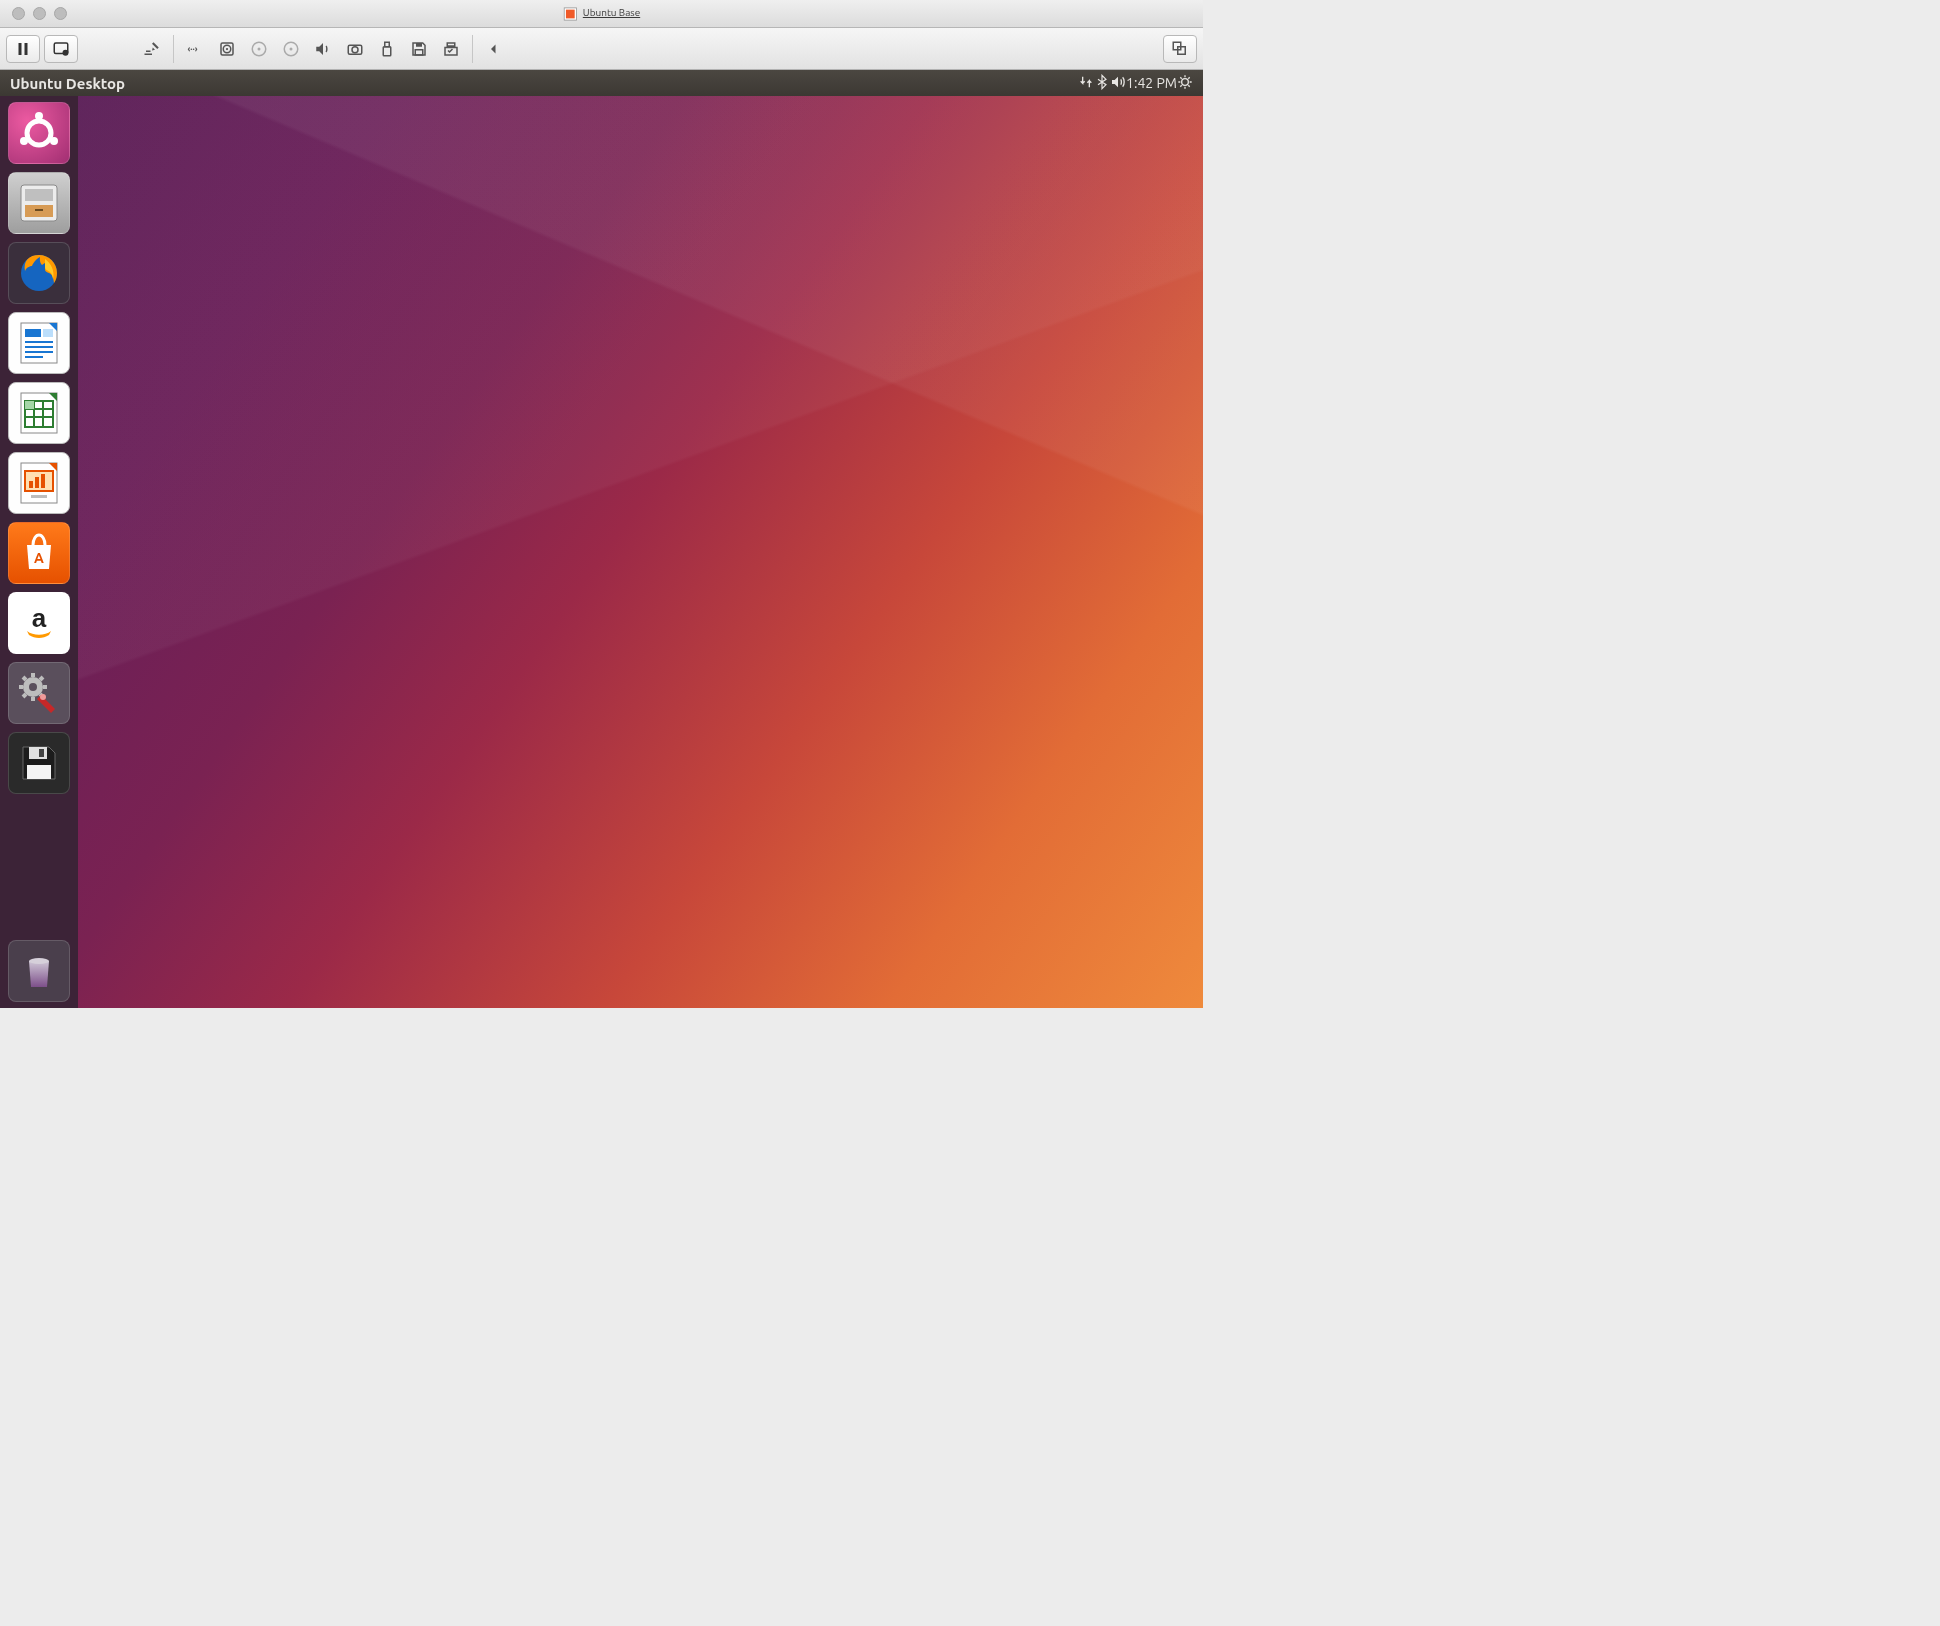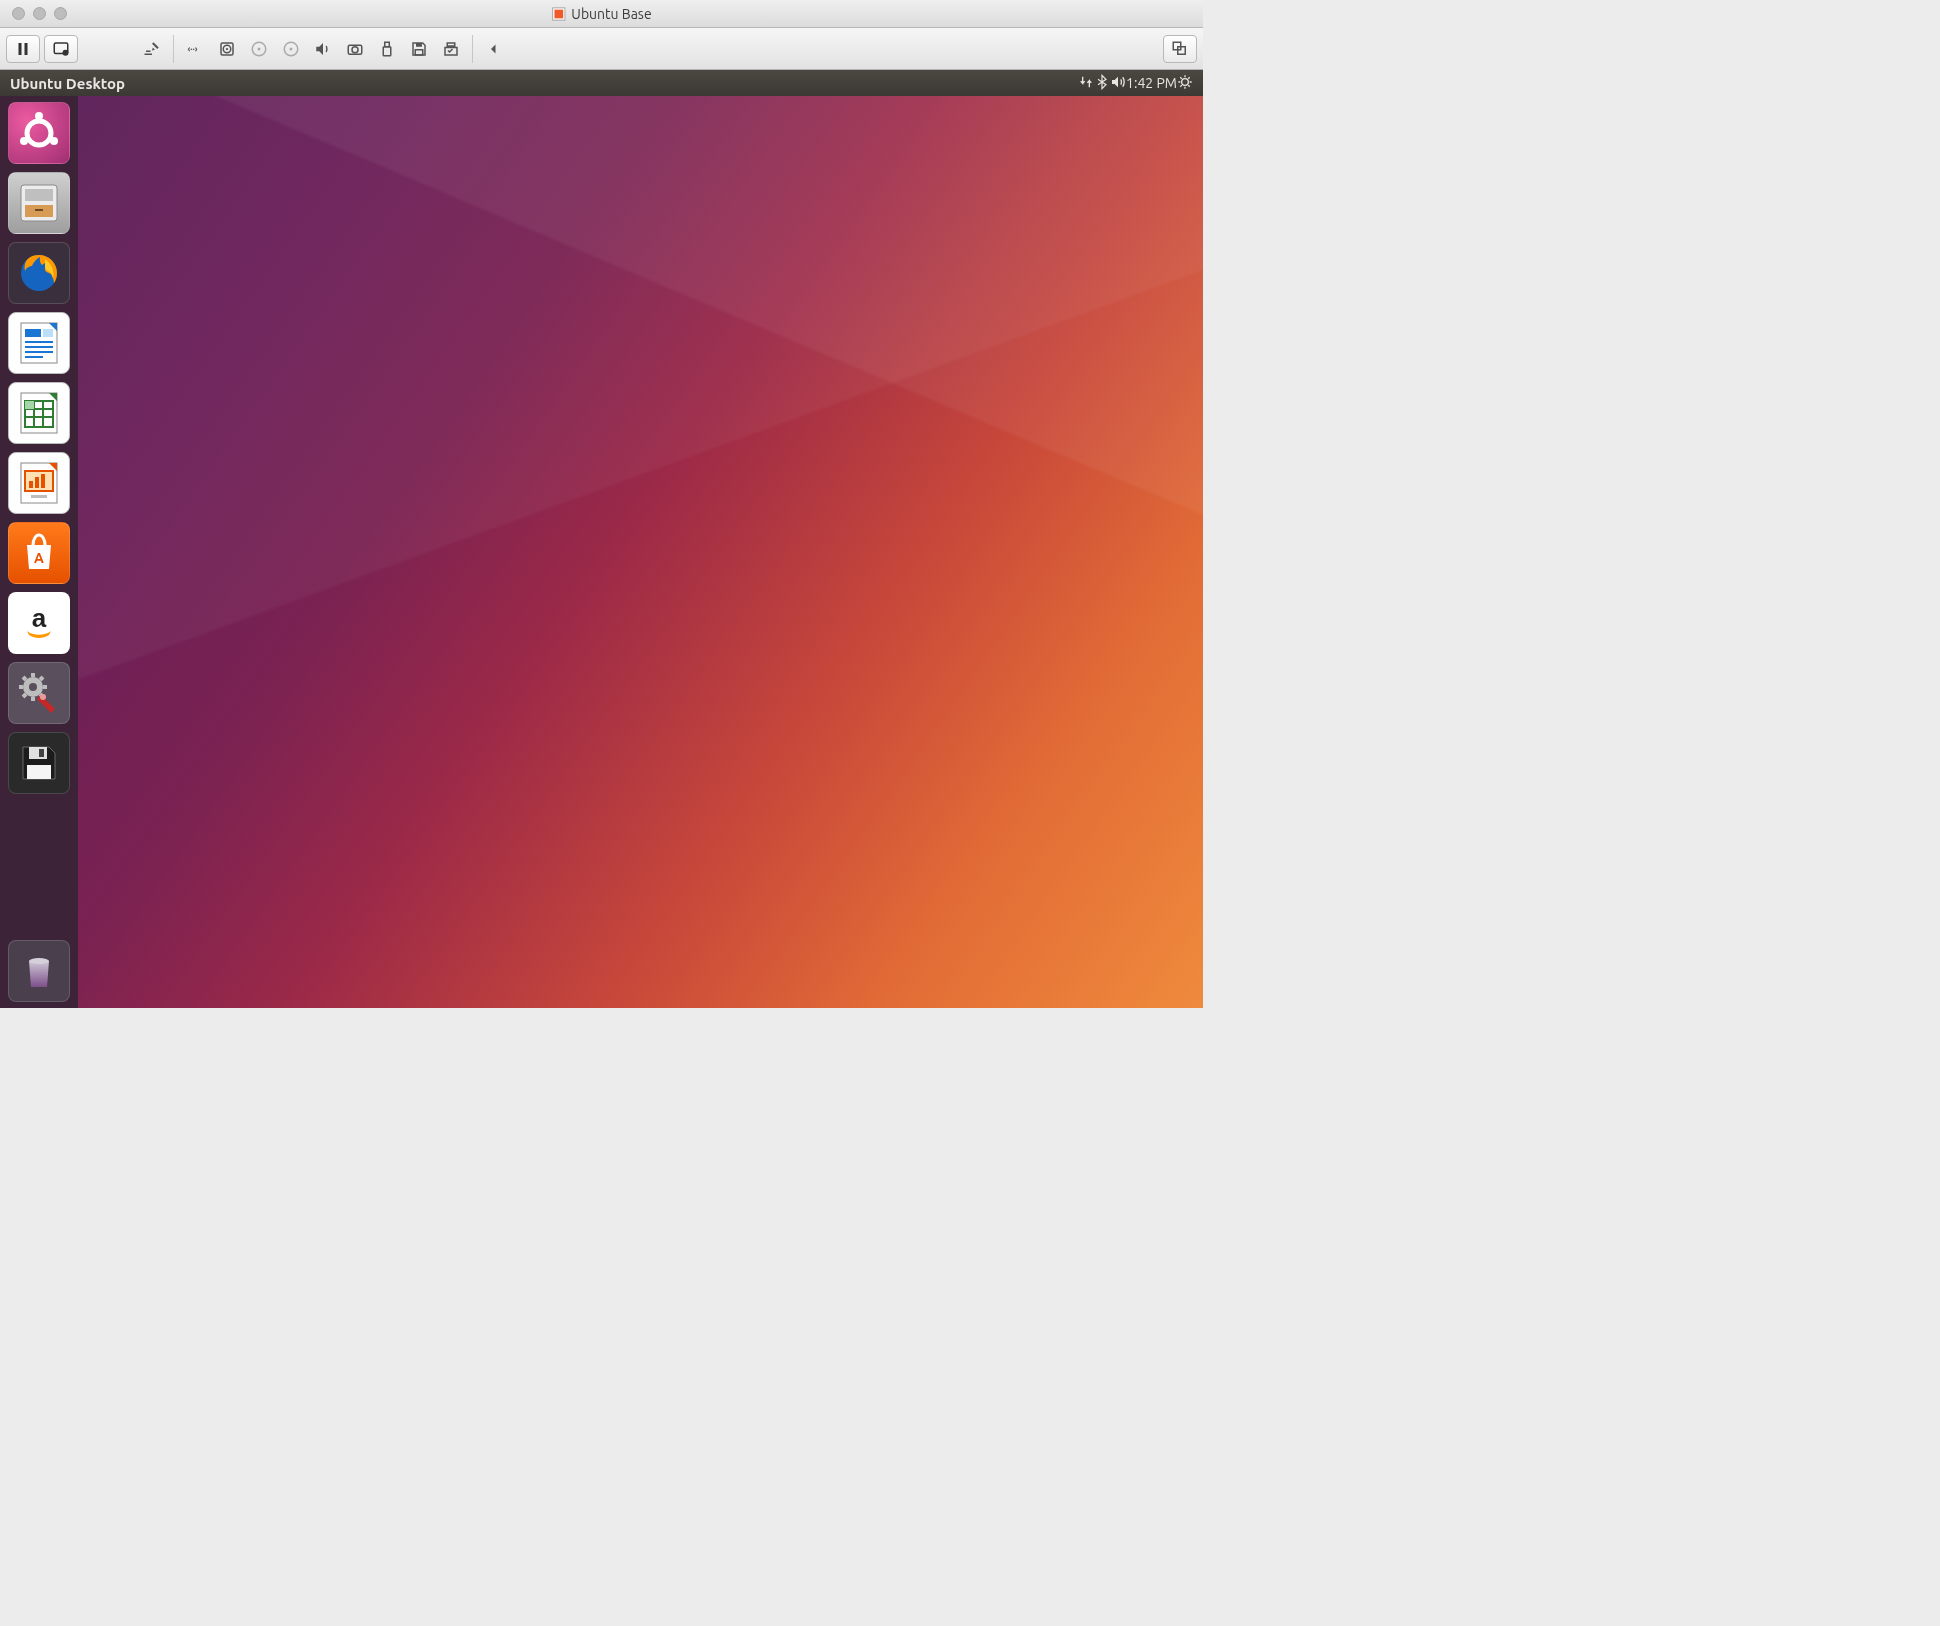--- a/index.html
+++ b/index.html
@@ -26,24 +26,24 @@
   padding-left: 12px;
 }
 .traffic-light {
   width: 13px; height: 13px; border-radius: 50%;
   background: #bdbdbd;
   border: 1px solid #a7a7a7;
 }
 .mac-title {
   position: absolute;
   left: 50%; transform: translateX(-50%);
-  font-size: 14px;
+  font-size: 10px;
   color: #3a3a3a;
   font-weight: 400;
-  display:flex; align-items:center; gap:6px;
+  display:flex; gap:6px;text-decoration:underline;
 }
 .mac-title-icon {
   width:14px; height:14px; display:inline-flex; align-items:center; justify-content:center;
 }
 
 
 .vm-toolbar {
   height: 42px;
   background: linear-gradient(to bottom, #f6f6f6, #e2e2e2);
   border-bottom: 1px solid #b2b2b2;

